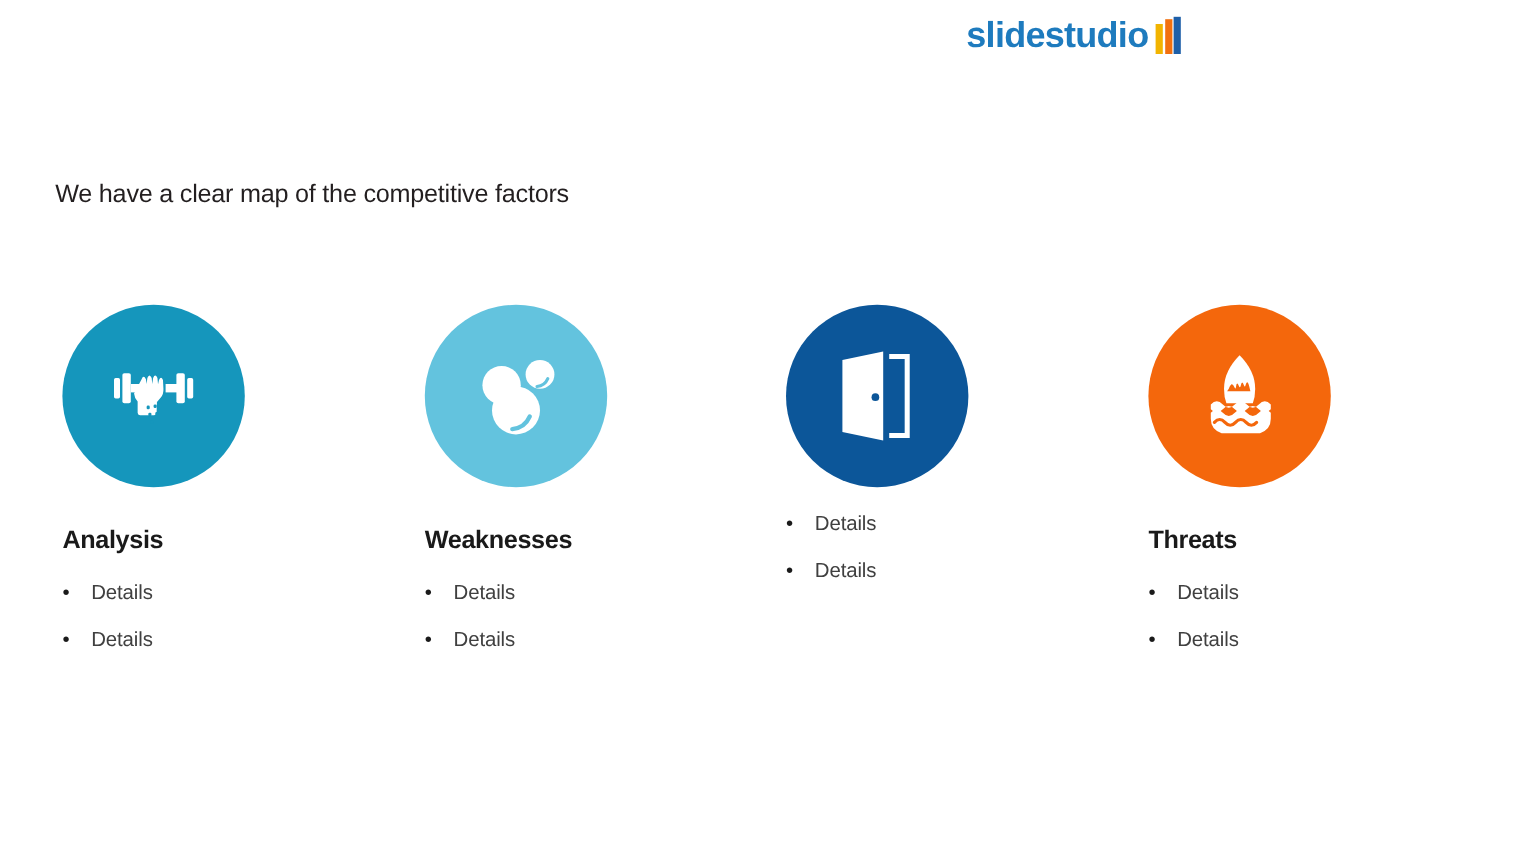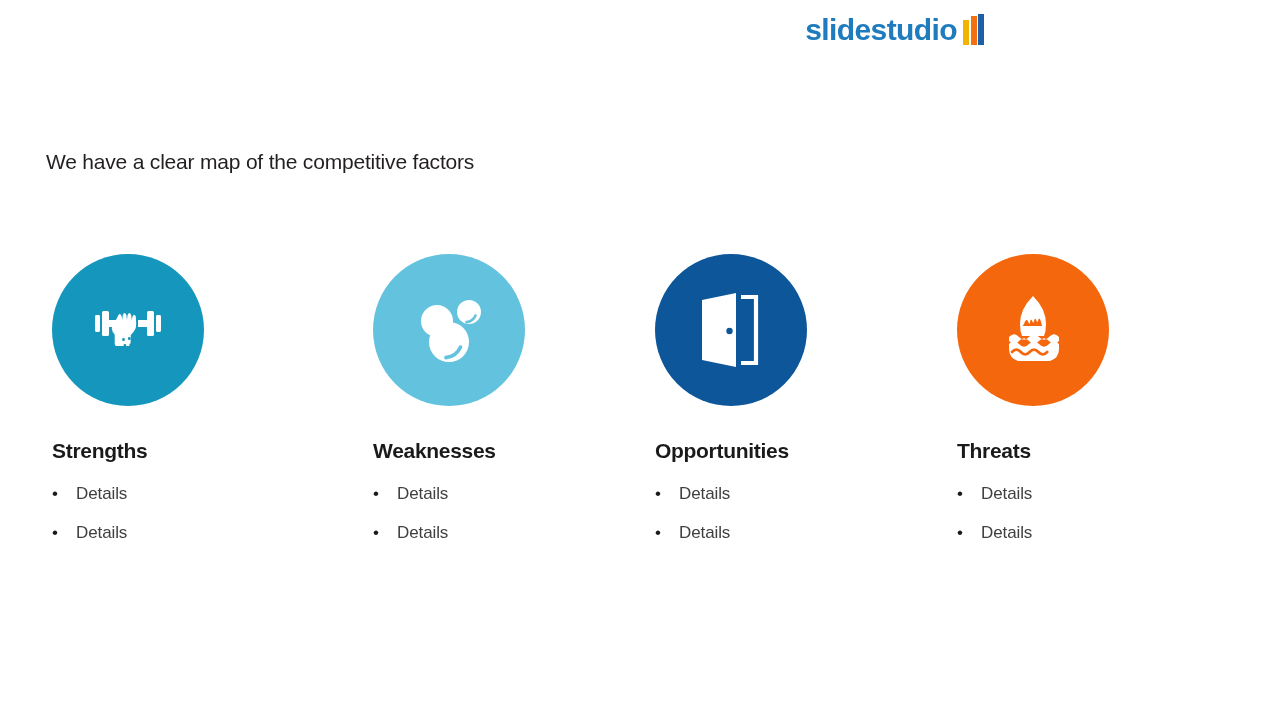--- a/index.html
+++ b/index.html
@@ -64,21 +64,21 @@
     left:0; top:254px;
     width:1280px;
     display:block;
   }
   .col {
     position:absolute;
     top:0;
     width:300px;
   }
   .col-0 { left:52px; }
-  .col-1 { left:354px;margin-left:19px; }
+  .col-1 { left:354px; }
   .col-2 { left:655px; }
   .col-3 { left:957px; }
 
   .circle {
     width:152px; height:152px;
     border-radius:50%;
     display:flex; align-items:center; justify-content:center;
   }
   .circle svg { display:block; }
 
@@ -143,21 +143,21 @@
             <rect x="49" y="29" width="10" height="7"></rect>
             <path d="M29 25 q1.6 -4 3.6 0 l0.6 4 0.6 -5 q1.7 -4.2 3.6 0 l0.5 5 0.7 -5 q1.7 -4 3.6 0 l0.5 5.2 0.8 -3.6 q1.7 -3.6 3.3 0 l0.4 7.4 q0.2 4.6 -2.2 7.3 l-3.2 3.6 -0.3 9 q-0.1 2.1 -2.2 2.1 l-11.6 0 q-2 0 -2 -2 l0 -9.4 q-2.6 -2.6 -3 -6.6 z"></path>
             <rect x="33.2" y="47" width="2.6" height="3" rx="1.1" fill="#1596BC"></rect>
             <rect x="39" y="46" width="2.6" height="3" rx="1.1" fill="#1596BC"></rect>
             <rect x="34.6" y="53" width="2.6" height="3" rx="1.1" fill="#1596BC"></rect>
             <rect x="40.4" y="52.4" width="2.6" height="3" rx="1.1" fill="#1596BC"></rect>
             <rect x="36.4" y="59" width="2.6" height="3" rx="1.1" fill="#1596BC"></rect>
           </g>
         </svg>
       </div>
-      <div class="col-heading">Strengths</div>
+      <div class="col-heading">Analysis</div>
       <ul class="bullets">
         <li class="bullet">
           <span class="bullet-dot">•</span>
           <span class="bullet-text">Details</span>
         </li>
         <li class="bullet">
           <span class="bullet-dot">•</span>
           <span class="bullet-text">Details</span>
         </li>
       </ul>
@@ -189,21 +189,20 @@
     </div>
 
     <div class="col col-2">
       <div class="circle" style="background:#0C5699">
         <svg width="70" height="80" viewBox="0 0 70 80">
           <path d="M6 10 L40 3 L40 77 L6 70 Z" fill="#ffffff"></path>
           <circle cx="33.5" cy="41" r="3.2" fill="#0C5699"></circle>
           <path d="M45 7 L60 7 L60 73 L45 73" fill="none" stroke="#ffffff" stroke-width="4.2" stroke-linejoin="miter"></path>
         </svg>
       </div>
-      <div class="col-heading">Opportunities</div>
       <ul class="bullets">
         <li class="bullet">
           <span class="bullet-dot">•</span>
           <span class="bullet-text">Details</span>
         </li>
         <li class="bullet">
           <span class="bullet-dot">•</span>
           <span class="bullet-text">Details</span>
         </li>
       </ul>

